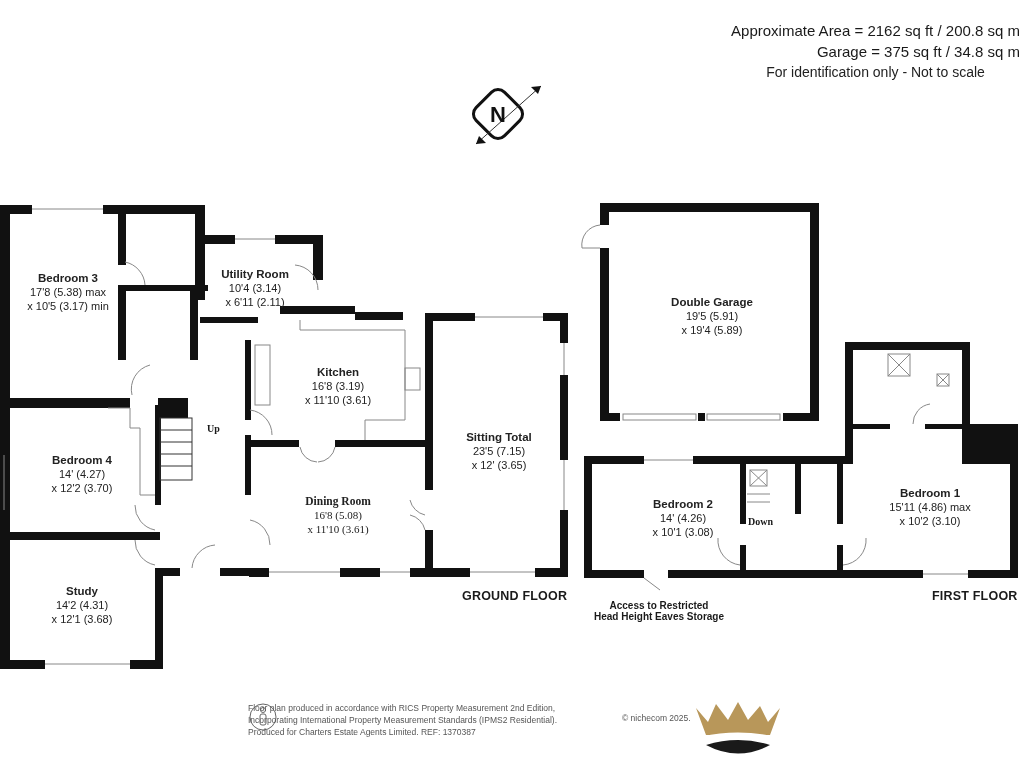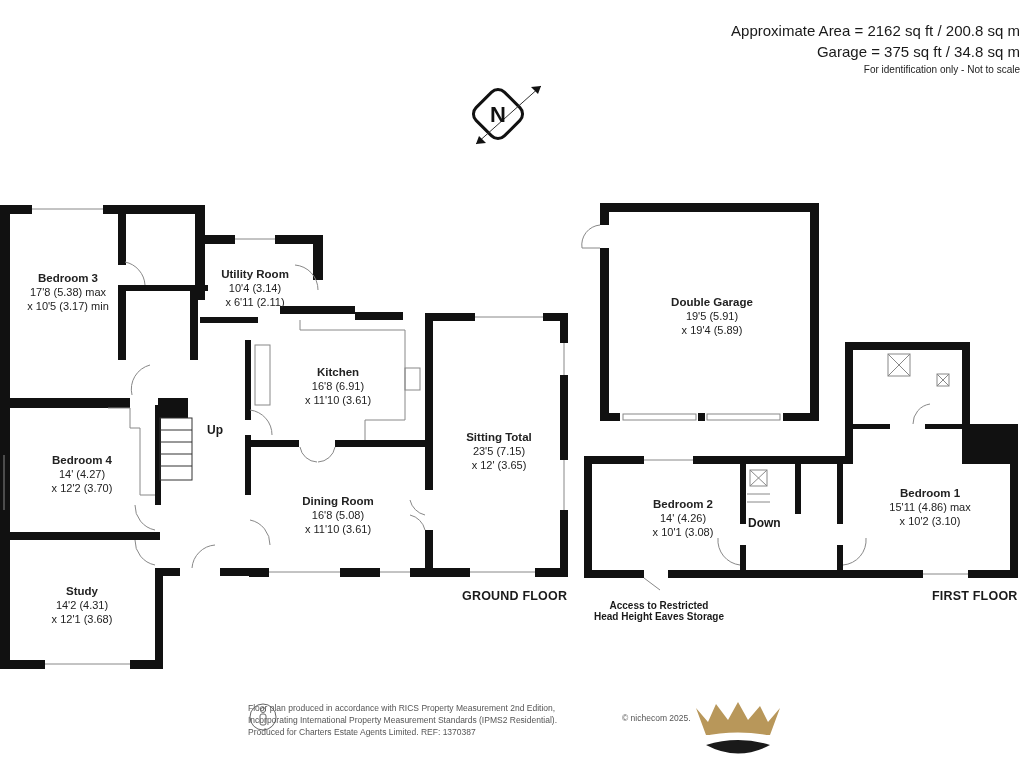--- a/index.html
+++ b/index.html
@@ -1,25 +1,25 @@
 <!DOCTYPE html>
 <html><head>
 <meta charset="utf-8">
 <style>
   html, body { margin:0; padding:0; background:#ffffff; }
   body { width:1024px; height:768px; position:relative; overflow:hidden; font-family:"Liberation Sans", sans-serif; color:#1a1a1a; }
   .area-block { position:absolute; right:4px; top:20px; text-align:right; }
   .area-line { font-size:15px; line-height:21px; color:#1a1a1a; }
-  .area-note { font-size:10px; margin-top:2px; color:#222; }
+  .area-note { font-size:14px; margin-top:2px; color:#222;text-align:center; }
   svg.plan { position:absolute; left:0; top:0; }
   .room-label { position:absolute; text-align:center; font-size:11px; line-height:14px; color:#222; transform:translateX(-50%); white-space:nowrap; }
   .room-label .name { font-weight:bold; font-size:11.5px; display:block; }
   .room-label .dim { display:block; }
   .floor-title { position:absolute; font-weight:bold; font-size:12.5px; letter-spacing:0.2px; }
-  .small-label { position:absolute; font-size:12px; font-weight:bold; }
+  .small-label { position:absolute; font-size:10px; font-weight:bold;font-family:Liberation Serif, serif; }
   .note-label { position:absolute; text-align:center; font-size:10px; font-weight:bold; line-height:11px; transform:translateX(-50%); white-space:nowrap; }
   .footer { position:absolute; left:248px; top:702px; font-size:8.5px; line-height:12px; color:#555; }
   .footer-copy { position:absolute; left:622px; top:713px; font-size:8.5px; color:#555; }
 </style>
 </head>
 <body>
 
 <div class="area-block">
   <div class="area-line">Approximate Area = 2162 sq ft / 200.8 sq m</div>
   <div class="area-line">Garage = 375 sq ft / 34.8 sq m</div>
@@ -200,34 +200,34 @@
   <span class="dim">17'8 (5.38) max</span>
   <span class="dim">x 10'5 (3.17) min</span>
 </div>
 <div class="room-label" style="left:255px; top:267px;">
   <span class="name">Utility Room</span>
   <span class="dim">10'4 (3.14)</span>
   <span class="dim">x 6'11 (2.11)</span>
 </div>
 <div class="room-label" style="left:338px; top:365px;">
   <span class="name">Kitchen</span>
-  <span class="dim">16'8 (6.91)</span>
+  <span class="dim">16'8 (3.19)</span>
   <span class="dim">x 11'10 (3.61)</span>
 </div>
 <div class="room-label" style="left:499px; top:430px;">
   <span class="name">Sitting Total</span>
   <span class="dim">23'5 (7.15)</span>
   <span class="dim">x 12' (3.65)</span>
 </div>
 <div class="room-label" style="left:82px; top:453px;">
   <span class="name">Bedroom 4</span>
   <span class="dim">14' (4.27)</span>
   <span class="dim">x 12'2 (3.70)</span>
 </div>
-<div class="room-label" style="left:338px; top:494px;">
+<div class="room-label" style="left:338px; top:494px;font-family:Liberation Serif, serif;">
   <span class="name">Dining Room</span>
   <span class="dim">16'8 (5.08)</span>
   <span class="dim">x 11'10 (3.61)</span>
 </div>
 <div class="room-label" style="left:82px; top:584px;">
   <span class="name">Study</span>
   <span class="dim">14'2 (4.31)</span>
   <span class="dim">x 12'1 (3.68)</span>
 </div>
 <div class="small-label" style="left:207px; top:423px;">Up</div>

